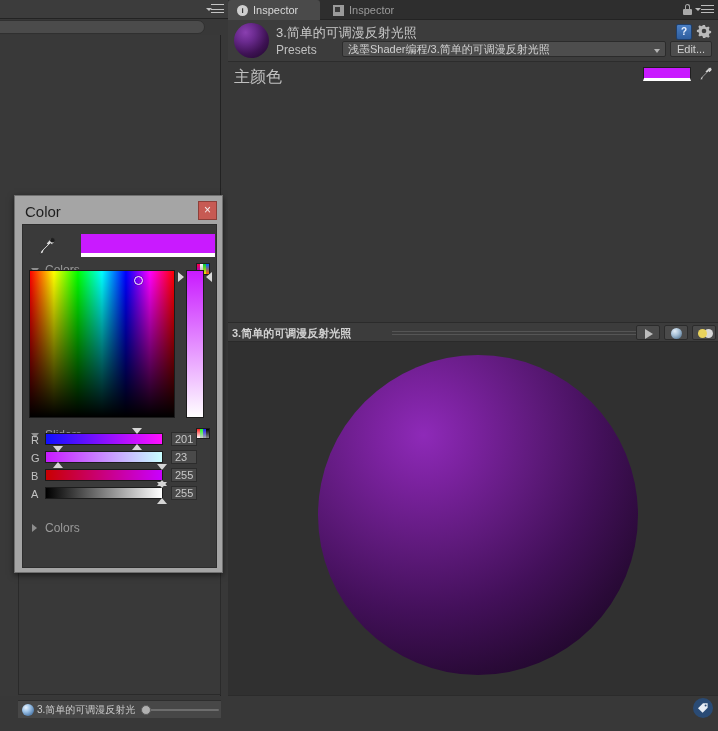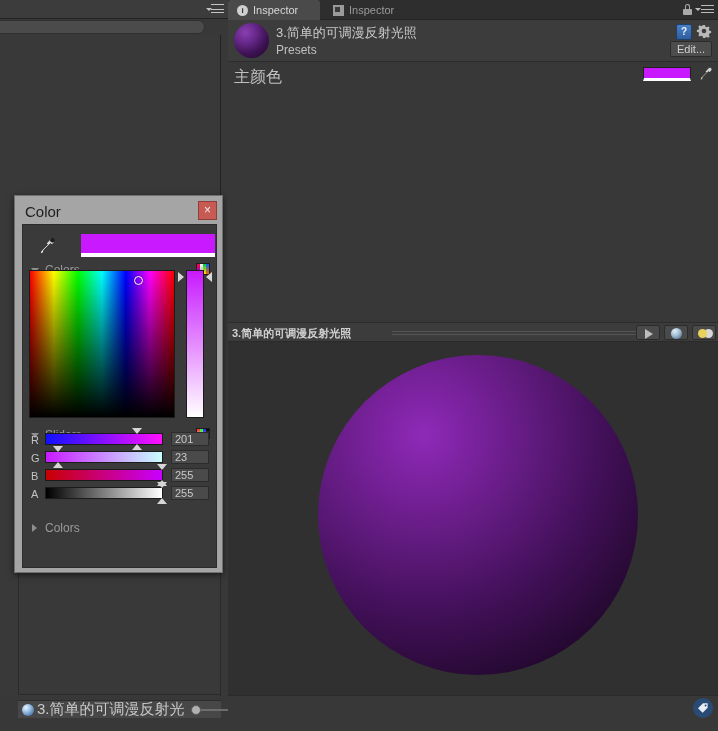--- a/index.html
+++ b/index.html
@@ -59,21 +59,21 @@
   .status-bar {
     position: absolute; left: 18px; top: 700px; width: 203px; height: 18px;
     background: #474747; border-top: 1px solid #2d2d2d;
     display: flex; align-items: center; padding-left: 4px;
   }
   .status-sphere {
     width: 12px; height: 12px; border-radius: 50%;
     background: radial-gradient(circle at 33% 30%, #eaf4ff 0%, #9fc4e8 35%, #5b86b5 70%, #39618c 100%);
     flex: 0 0 auto; margin-right: 3px;
   }
-  .status-label { color: #c9c9c9; font-size: 15px; white-space: nowrap; text-align: right; }
+  .status-label { color: #c9c9c9; font-size: 10px; white-space: nowrap; text-align: right; }
   .status-slider {
     position: relative; margin-left: 6px; width: 78px; height: 12px;
     flex: 0 0 auto;
   }
   .status-slider .track {
     position: absolute; left: 6px; top: 5px; width: 72px; height: 2px;
     background: #6d6d6d; border-radius: 1px;
   }
   .status-slider .knob {
     position: absolute; left: 0; top: 1px; width: 10px; height: 10px;
@@ -191,21 +191,21 @@
     position: absolute; top: -6px; width: 0; height: 0;
     border-left: 5px solid transparent; border-right: 5px solid transparent;
     border-top: 6px solid #d6d6d6;
   }
   .thumb-bot {
     position: absolute; bottom: -6px; width: 0; height: 0;
     border-left: 5px solid transparent; border-right: 5px solid transparent;
     border-bottom: 6px solid #d6d6d6;
   }
   .num-box {
-    position: absolute; left: 140px; top: 1px; width: 38px; height: 14px;
+    position: absolute; left: 140px; top: 1px; width: 26px; height: 14px;
     background: #4a4a4a; border: 1px solid #2c2c2c;
     color: #c8c8c8; font-size: 11px; line-height: 13px; padding-left: 3px;
   }
 
   
   .inspector {
     position: absolute; left: 228px; top: 0; width: 490px; height: 731px;
     background: #383838;
   }
   .tab-bar {
@@ -542,20 +542,24 @@
       <div class="help-icon">?</div>
       <div class="gear-icon">
         <svg width="17" height="16" viewBox="0 0 17 16">
           <path d="M7 1 h2 l0.4 1.7 1.4 0.6 1.5 -0.9 1.4 1.4 -0.9 1.5 0.6 1.4 1.7 0.4 v2 l-1.7 0.4 -0.6 1.4 0.9 1.5 -1.4 1.4 -1.5 -0.9 -1.4 0.6 L9 14 H7 l-0.4 -1.7 -1.4 -0.6 -1.5 0.9 -1.4 -1.4 0.9 -1.5 -0.6 -1.4 L0.9 8 V6 l1.7 -0.4 0.6 -1.4 -0.9 -1.5 1.4 -1.4 1.5 0.9 1.4 -0.6 z" fill="#b9b9b9"></path>
           <circle cx="8" cy="7" r="2.3" fill="#3c3c3c"></circle>
         </svg>
       </div>
 
       <div class="shader-row">
         <div class="shader-label">Presets</div>
+        <div class="shader-dropdown">
+          <span>浅墨Shader编程/3.简单的可调漫反射光照</span>
+          <div class="caret"></div>
+        </div>
         <div class="edit-btn">Edit...</div>
       </div>
     </div>
 
     <div class="prop-row">
       <div class="prop-label">主颜色</div>
       <div class="prop-swatch"></div>
       <div class="prop-picker">
         <svg width="18" height="18" viewBox="0 0 18 18">
           <path d="M13 2.5 a2.1 2.1 0 0 1 2.6 3.1 l-2 2 -1 -1 -5.4 5.4 -0.8 2.4 -2.4 0.8 0.8 -2.4 5.4 -5.4 -1 -1 z" fill="#cfcfcf" stroke="#262626" stroke-width="0.7"></path>

